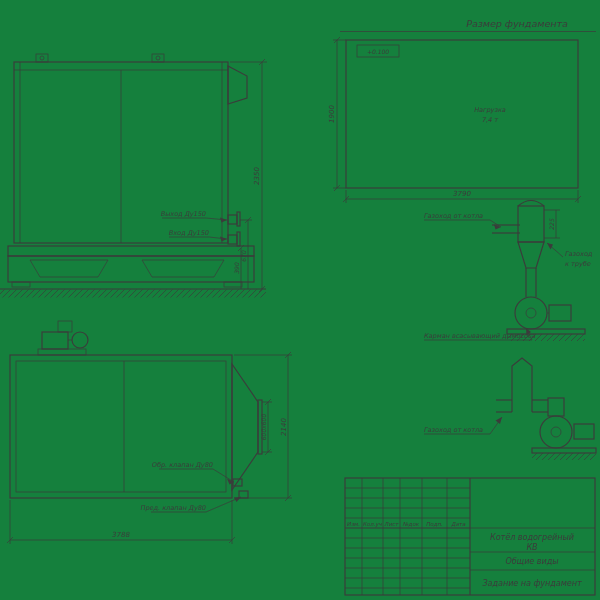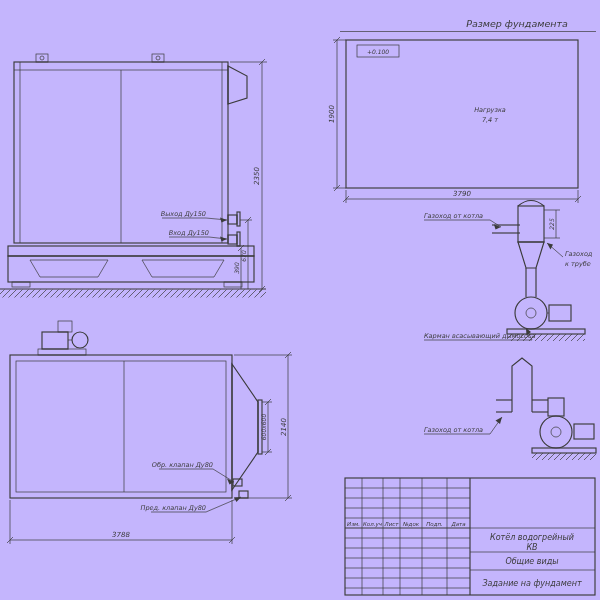--- a/index.html
+++ b/index.html
@@ -1,16 +1,16 @@
 <!DOCTYPE html>
 <html><head>
 <meta charset="utf-8">
 <style>
   html,body{margin:0;padding:0;background:#ffffff;}
-  #sheet{width:600px;height:600px;position:relative;background:#c4b5fd;overflow:hidden;}
+  #sheet{width:600px;height:600px;position:relative;background:#15803d;overflow:hidden;}
   svg{display:block;}
   text{font-family:"DejaVu Sans",sans-serif;font-style:italic;fill:#3b3b3b;}
   .title{font-size:9.5px;}
   .dim{font-size:7px;}
   .lbl{font-size:6.5px;}
   .small{font-size:6px;}
   .hdr{font-size:5.5px;}
   .tb1{font-size:8px;}
   line,rect,path,polygon,polyline,circle{stroke:#3b3b3b;fill:none;}
   .thin{stroke-width:0.7;}

